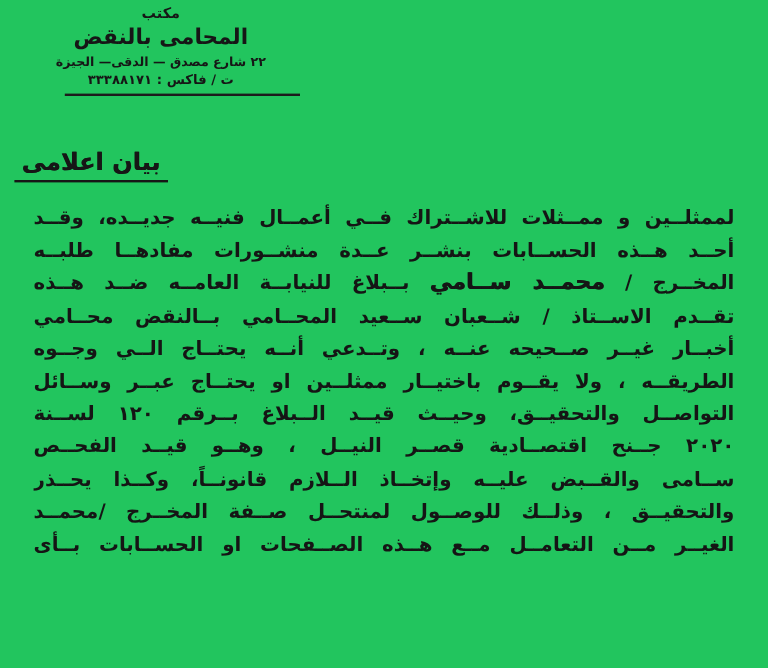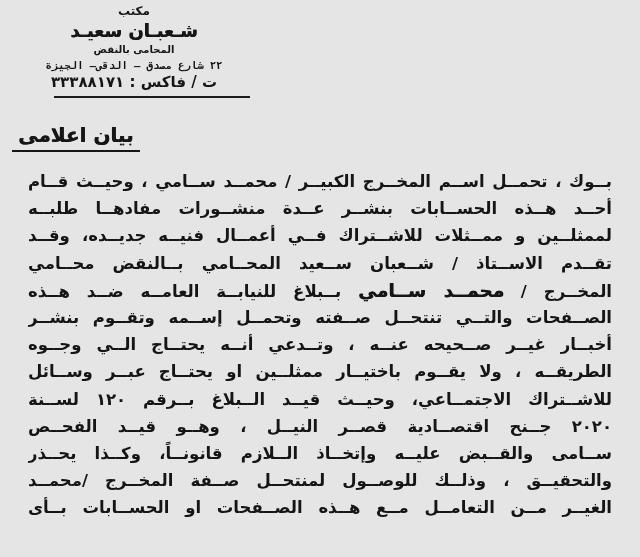--- a/index.html
+++ b/index.html
@@ -5,40 +5,40 @@
   html, body {
     margin: 0; padding: 0;
     width: 640px; height: 557px;
     overflow: hidden;
     background: #f9f9f6;
     font-family: "DejaVu Sans", sans-serif;
   }
   .page {
     position: relative;
     width: 640px; height: 557px;
-    background: #e5e5e5;
+    background: #22c55e;
     color: #161616;
     overflow: hidden;
   }
   
   .letterhead {
     position: absolute;
     top: 5px; left: 18px;
     width: 232px;
     text-align: center;
     direction: rtl;
     font-weight: bold;
     line-height: 1.15;
   }
   .lh-office { font-size: 12px; }
   .lh-name   { font-size: 18px; letter-spacing: 0.5px; margin-top: 2px;
                text-shadow: 0.5px 0 0 currentColor; }
-  .lh-role   { font-size: 10px; margin-top: 3px; }
-  .lh-addr   { font-size: 10.5px; margin-top: 4px; font-family: Liberation Mono, monospace; }
-  .lh-phone  { font-size: 15px; margin-top: 2px; }
+  .lh-role   { font-size: 18px; margin-top: 3px; }
+  .lh-addr   { font-size: 10.5px; margin-top: 4px; }
+  .lh-phone  { font-size: 11px; margin-top: 2px; }
   .lh-rule   {
     margin: 5px 0 0 14px;
     width: 196px; height: 0;
     border-bottom: 2px solid #1c1c1c;
   }
   
   .title-wrap {
     position: absolute;
     top: 123px; left: 12px;
     width: 100%;
@@ -79,40 +79,37 @@
     padding-bottom: 15px;
   }
 </style>
 </head>
 <body>
 
 <div class="page">
 
   <div class="letterhead">
     <div class="lh-office">مكتب</div>
-    <div class="lh-name">شـعبـان سعيـد</div>
     <div class="lh-role">المحامى بالنقض</div>
     <div class="lh-addr">٢٢ شارع مصدق — الدقى— الجيزة</div>
     <div class="lh-phone">ت / فاكس : ٣٣٣٨٨١٧١</div>
     <div class="lh-rule"></div>
   </div>
 
   <div class="title-wrap">
     <span class="title">بيان اعلامى</span>
   </div>
 
   <div class="body-text">
-      <div class="line"><span class="seg-n">بــوك ، تحمــل اســم المخــرج الكبيــر / محمــد ســامي ، وحيــث قــام</span></div>
+      <div class="line"><span class="seg-n">لممثلــين و ممــثلات للاشــتراك فــي أعمــال فنيــه جديــده، وقــد</span></div>
       <div class="line"><span class="seg-n">أحــد هــذه الحســابات بنشــر عــدة منشــورات مفادهــا طلبــه</span></div>
-      <div class="line"><span class="seg-n">لممثلــين و ممــثلات للاشــتراك فــي أعمــال فنيــه جديــده، وقــد</span></div>
+      <div class="line"><span class="seg-n">المخــرج / </span><span class="seg-b">محمــد ســامي</span><span class="seg-n"> بــبلاغ للنيابــة العامــه ضــد هــذه</span></div>
       <div class="line"><span class="seg-n">تقــدم الاســتاذ / شــعبان ســعيد المحــامي بــالنقض محــامي</span></div>
-      <div class="line"><span class="seg-n">المخــرج / </span><span class="seg-b">محمــد ســامي</span><span class="seg-n"> بــبلاغ للنيابــة العامــه ضــد هــذه</span></div>
-      <div class="line"><span class="seg-n">الصــفحات والتــي تنتحــل صــفته وتحمــل إســمه وتقــوم بنشــر</span></div>
       <div class="line"><span class="seg-n">أخبــار غيــر صــحيحه عنــه ، وتــدعي أنــه يحتــاج الــي وجــوه</span></div>
       <div class="line"><span class="seg-n">الطريقــه ، ولا يقــوم باختيــار ممثلــين او يحتــاج عبــر وســائل</span></div>
-      <div class="line"><span class="seg-n">للاشــتراك الاجتمــاعي، وحيــث </span><span class="seg-u">قيــد الــبلاغ بــرقم ١٢٠ لســنة</span></div>
+      <div class="line"><span class="seg-n">التواصــل والتحقيــق، وحيــث </span><span class="seg-u">قيــد الــبلاغ بــرقم ١٢٠ لســنة</span></div>
       <div class="line"><span class="seg-u">٢٠٢٠ جــنح اقتصــادية قصــر النيــل ، وهــو قيــد الفحــص</span></div>
       <div class="line"><span class="seg-u">ســامى والقــبض عليــه وإتخــاذ الــلازم قانونــاً</span><span class="seg-n">، وكــذا </span><span class="seg-u">يحــذر</span></div>
       <div class="line"><span class="seg-u">والتحقيــق ، وذلــك للوصــول لمنتحــل صــفة المخــرج /محمــد</span></div>
       <div class="line"><span class="seg-n">الغيــر مــن التعامــل مــع هــذه الصــفحات او الحســابات بــأى</span></div>
     </div>
 
 </div>
 
 </body></html>

